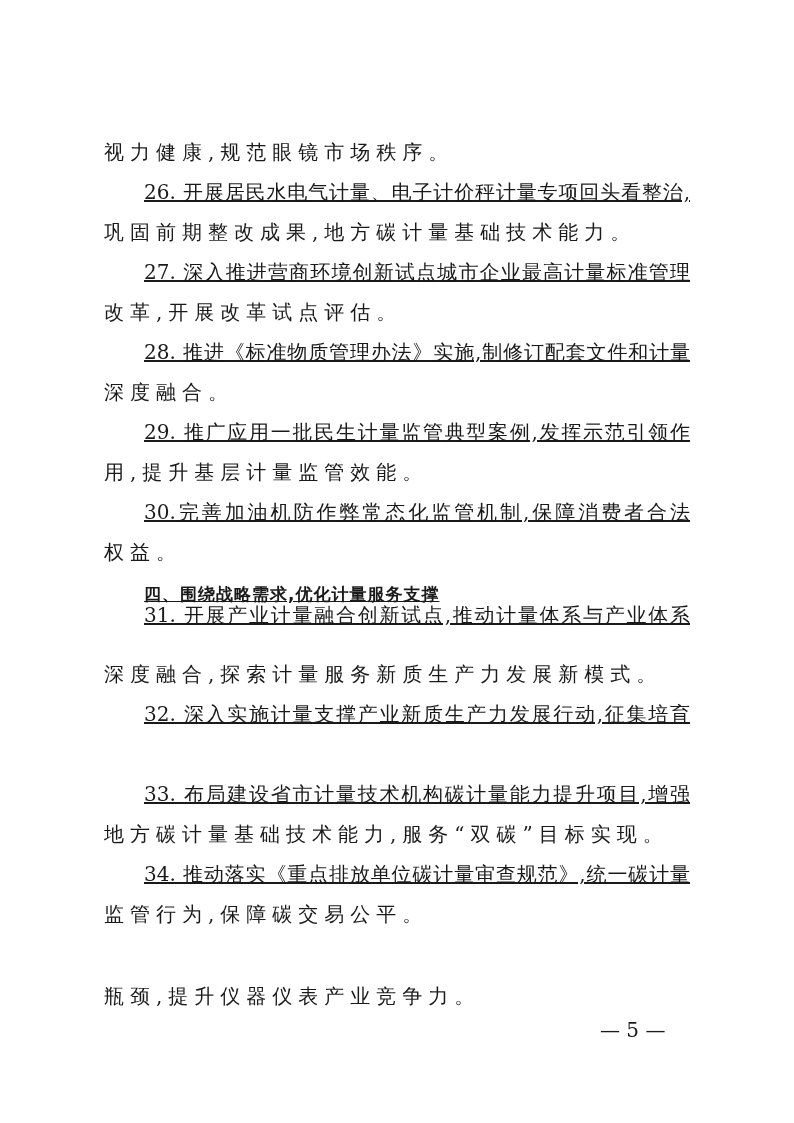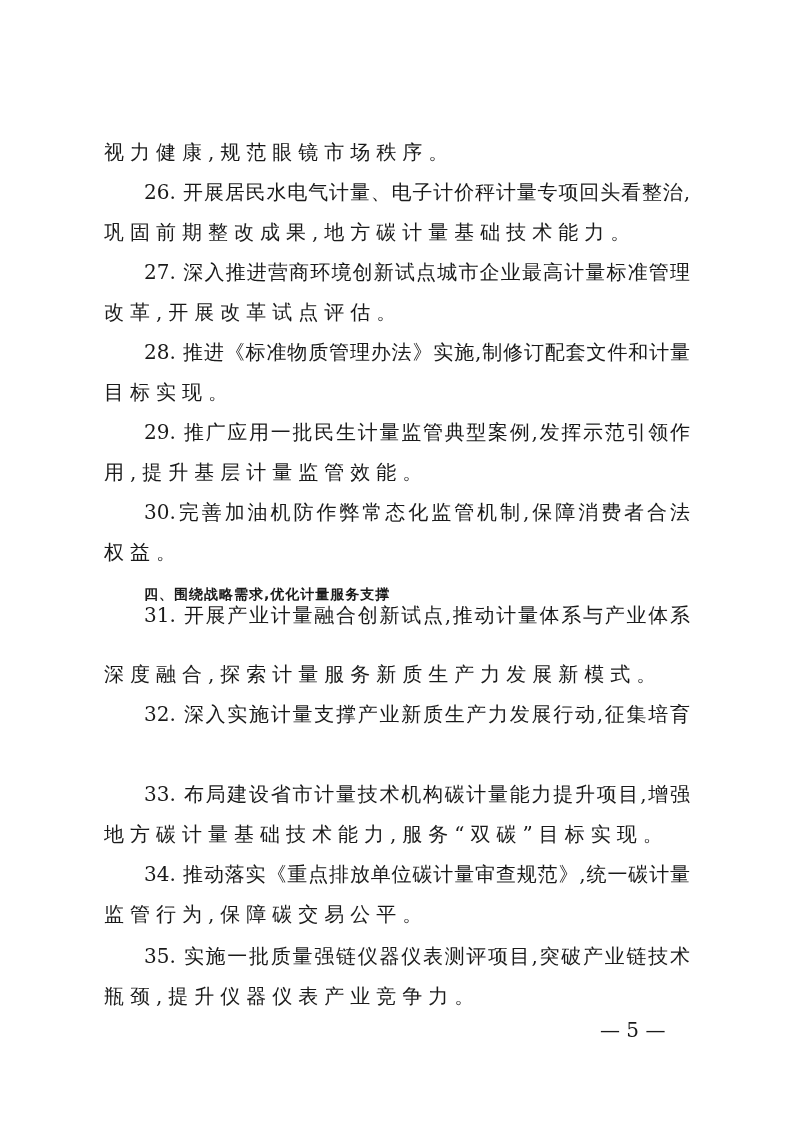--- a/index.html
+++ b/index.html
@@ -12,28 +12,28 @@
       height: 30px;
       line-height: 30px;
       font-family: "DejaVu Serif", "Liberation Serif", serif;
       font-size: 20px;
       color: #1a1a1a;
       white-space: nowrap;
       text-align: justify;
       text-align-last: justify;
       letter-spacing: 0px;
     }
-    .line.indent { left: 144px; width: 546px; }
+    .line.indent { left: 144px; width: 546px; text-decoration: underline; }
     .line.last { text-align-last: left; letter-spacing: 6px; }
     .line.heading {
       font-family: "DejaVu Sans", "Liberation Sans", sans-serif;
       font-weight: bold;
       text-align-last: left;
       letter-spacing: 1px;
-      font-size: 14px;
+      font-size: 17px;
     }
     .footer {
       position: absolute;
       left: 600px;
       top: 1018px;
       font-family: "DejaVu Serif", "Liberation Serif", serif;
       font-size: 20px;
       color: #1a1a1a;
       line-height: 24px;
       white-space: nowrap;
@@ -45,38 +45,37 @@
 <div class="page">
   <div class="line last" style="top:137px">视力健康,规范眼镜市场秩序。</div>
 
   <div class="line indent" style="top:177px">26. 开展居民水电气计量、电子计价秤计量专项回头看整治,</div>
   <div class="line last" style="top:217px">巩固前期整改成果,地方碳计量基础技术能力。</div>
 
   <div class="line indent" style="top:257px">27. 深入推进营商环境创新试点城市企业最高计量标准管理</div>
   <div class="line last" style="top:297px">改革,开展改革试点评估。</div>
 
   <div class="line indent" style="top:337px">28. 推进《标准物质管理办法》实施,制修订配套文件和计量</div>
-  <div class="line last" style="top:377px">目标实现。</div>
+  <div class="line last" style="top:377px">深度融合。</div>
 
   <div class="line indent" style="top:417px">29. 推广应用一批民生计量监管典型案例,发挥示范引领作</div>
   <div class="line last" style="top:457px">用,提升基层计量监管效能。</div>
 
   <div class="line indent" style="top:497px">30.完善加油机防作弊常态化监管机制,保障消费者合法</div>
   <div class="line last" style="top:537px">权益。</div>
 
   <div class="line indent heading" style="top:579px">四、围绕战略需求,优化计量服务支撑</div>
 
   <div class="line indent" style="top:600px">31. 开展产业计量融合创新试点,推动计量体系与产业体系</div>
   <div class="line last" style="top:659px">深度融合,探索计量服务新质生产力发展新模式。</div>
 
   <div class="line indent" style="top:699px">32. 深入实施计量支撑产业新质生产力发展行动,征集培育</div>
 
   <div class="line indent" style="top:779px">33. 布局建设省市计量技术机构碳计量能力提升项目,增强</div>
   <div class="line last" style="top:819px">地方碳计量基础技术能力,服务“双碳”目标实现。</div>
 
   <div class="line indent" style="top:859px">34. 推动落实《重点排放单位碳计量审查规范》,统一碳计量</div>
   <div class="line last" style="top:899px">监管行为,保障碳交易公平。</div>
 
-  <div class="line indent" style="top:941px">35. 实施一批质量强链仪器仪表测评项目,突破产业链技术</div>
   <div class="line last" style="top:981px">瓶颈,提升仪器仪表产业竞争力。</div>
 
   <div class="footer">— 5 —</div>
 </div>
 
 </body></html>

